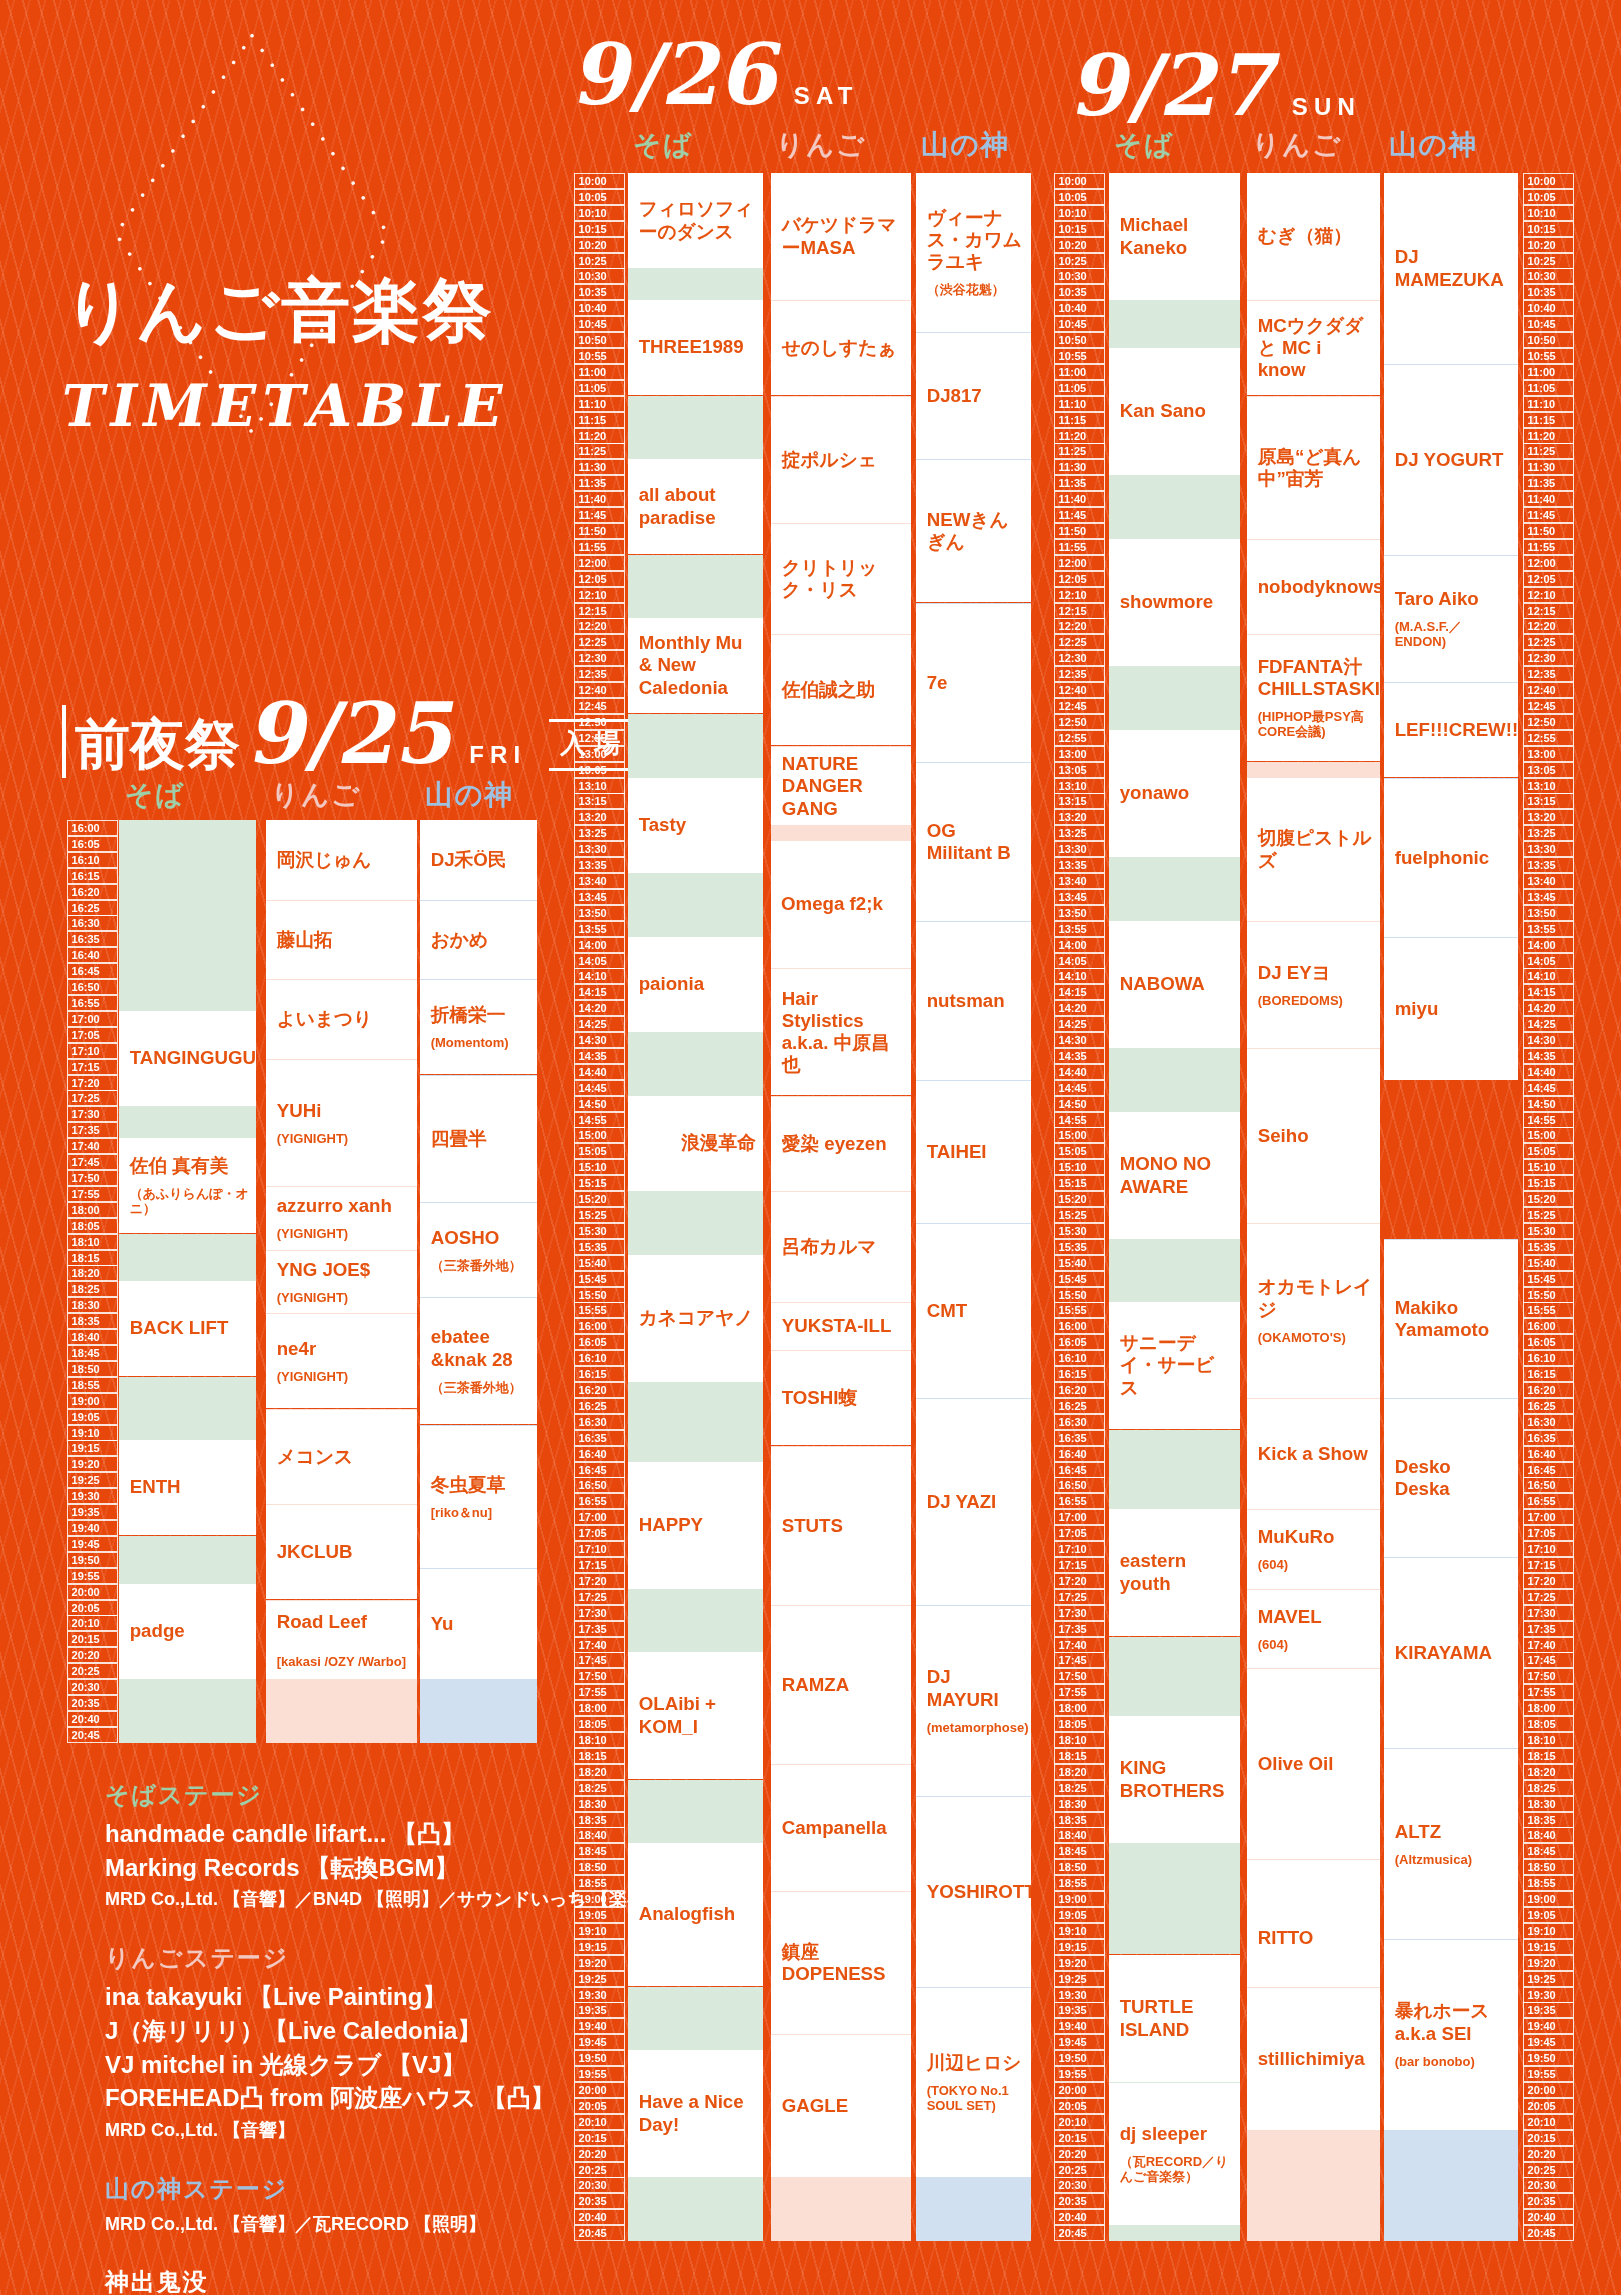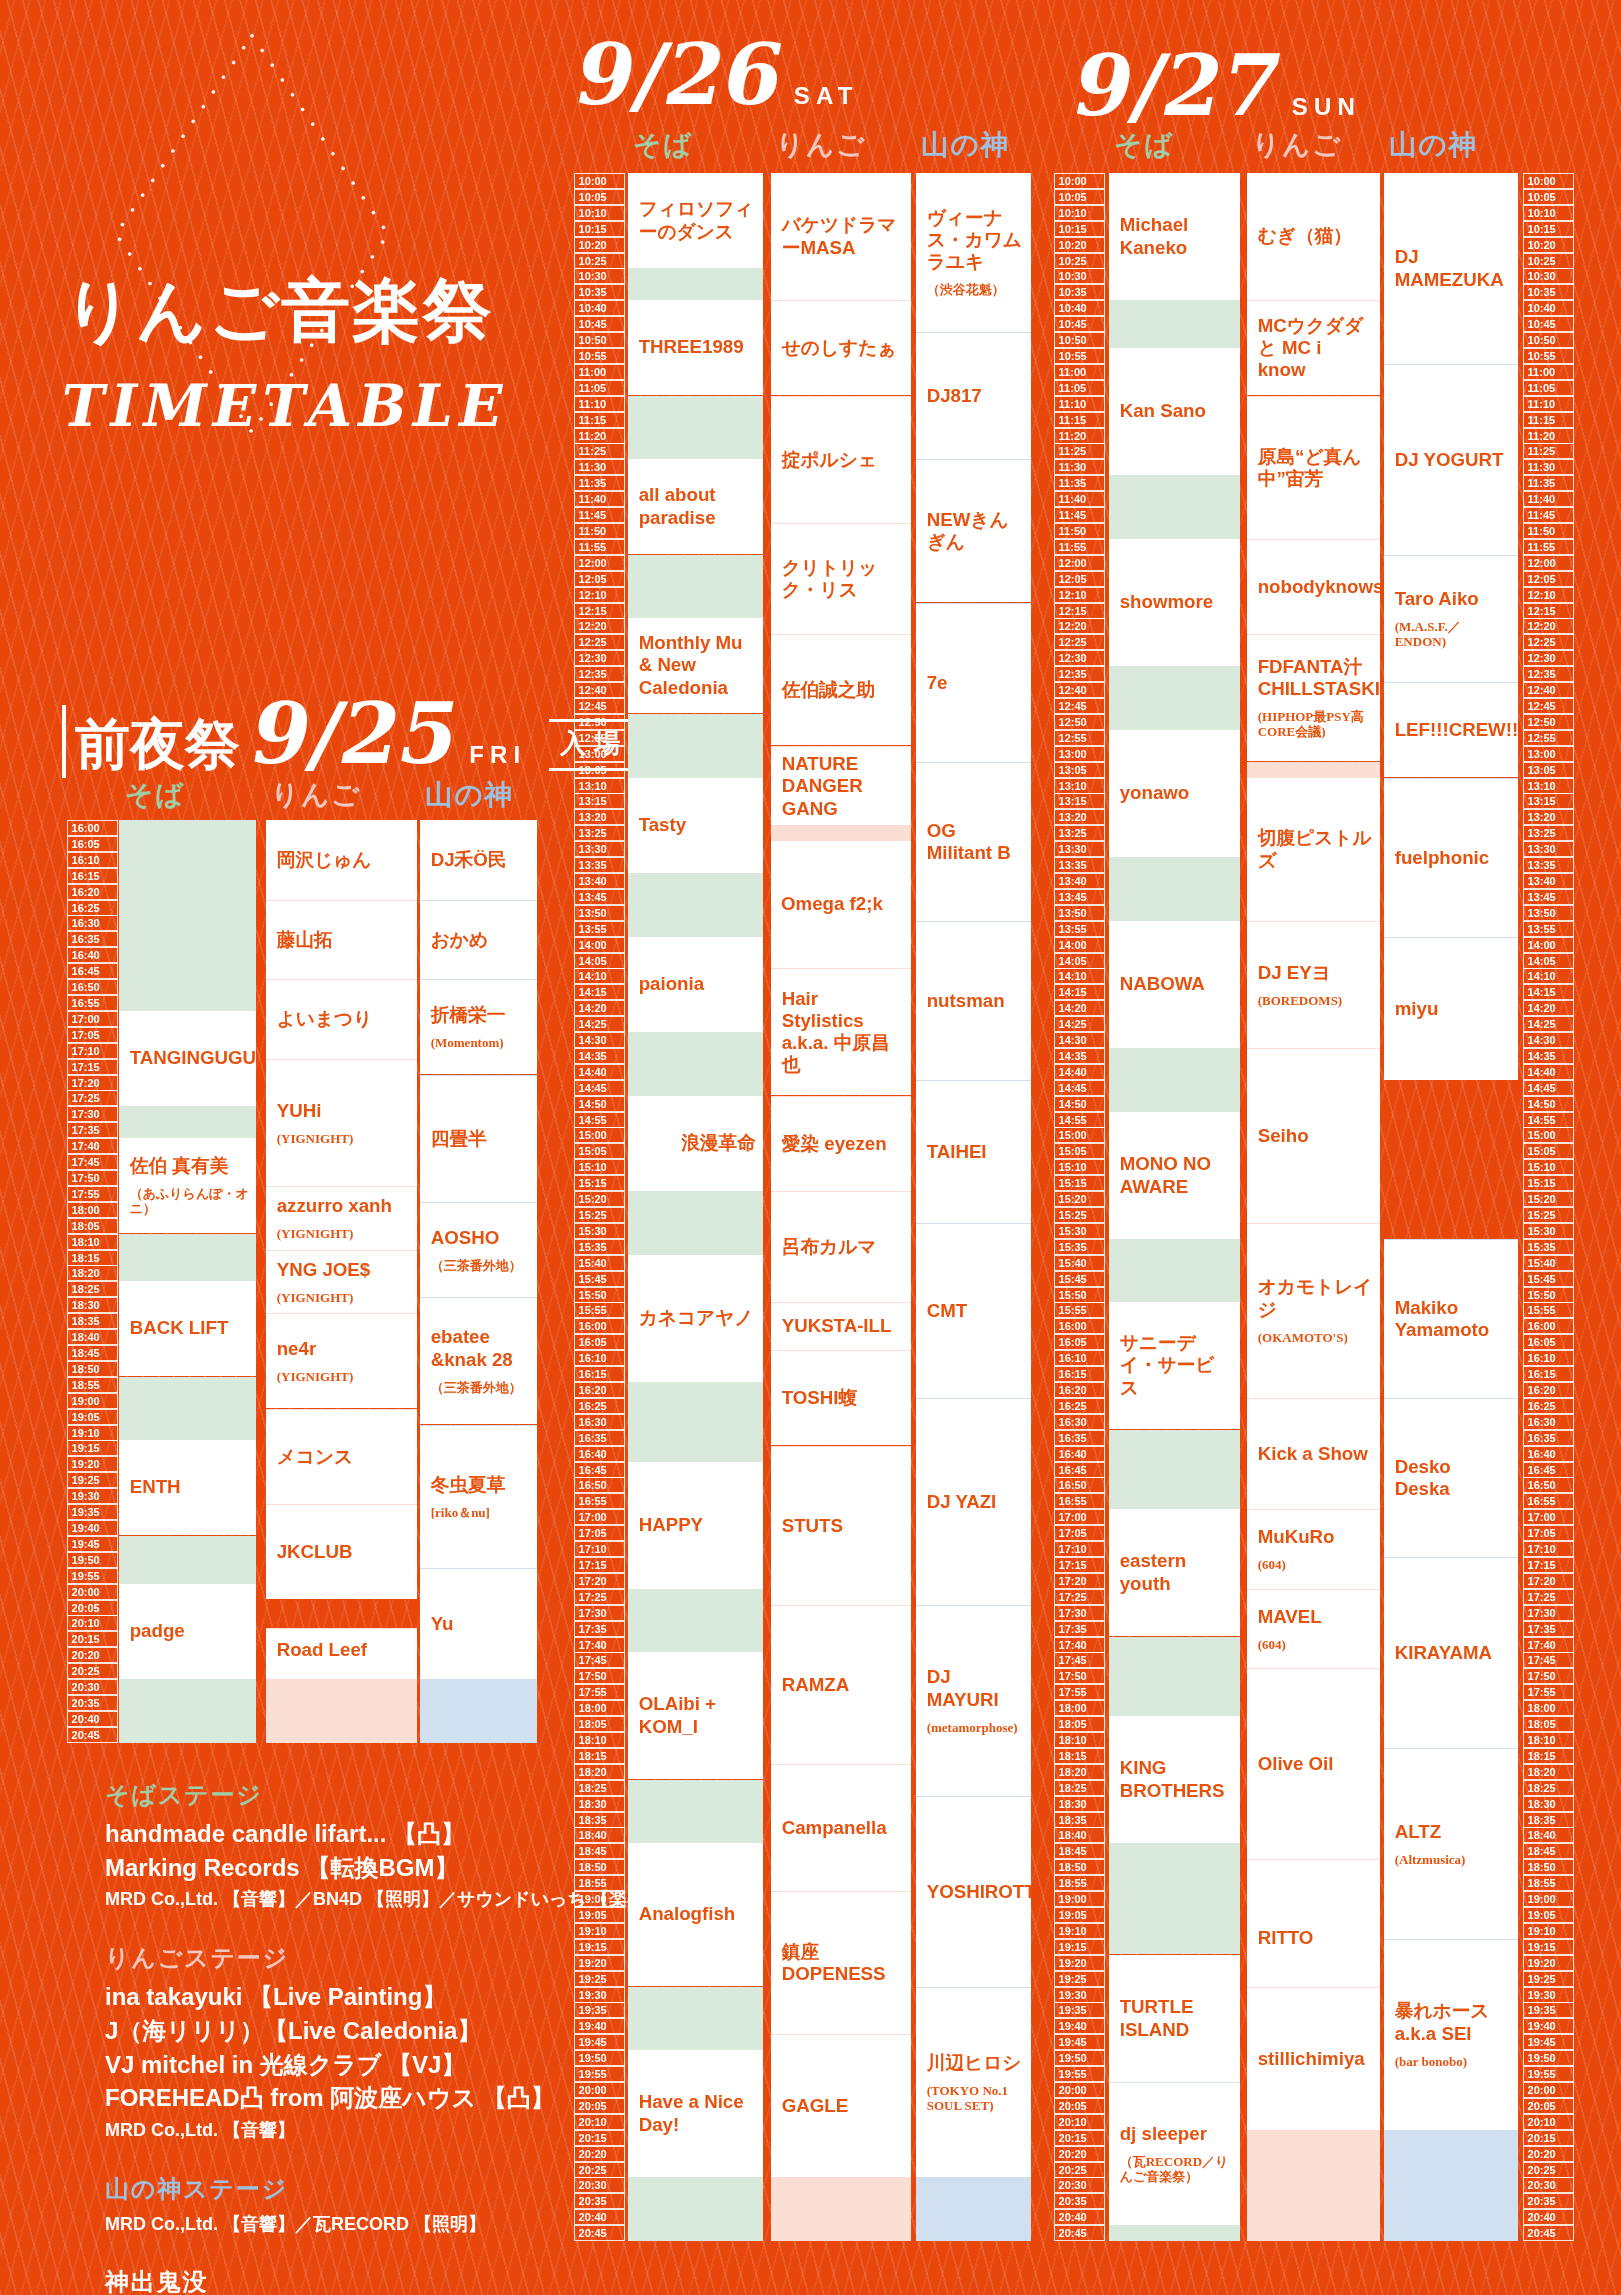--- a/index.html
+++ b/index.html
@@ -66,21 +66,21 @@
     display:flex;align-items:center;padding-left:3.6px;
   }
   .stage-col{position:absolute;}
   .ev{position:absolute;left:0;width:100%;box-sizing:border-box;overflow:hidden;}
   .ev.artist{
     background:#fff;color:var(--accent);
     display:flex;flex-direction:column;justify-content:center;
     padding:1.8px 7.1px 1.8px 10.7px;
   }
   .ev-label{font-weight:700;font-size:18.7px;line-height:1.18;}
-  .ev-sub{font-weight:700;font-size:13px;line-height:1.15;margin-top:10px;font-family:Liberation Serif, serif;}
+  .ev-sub{font-weight:700;font-size:13px;line-height:1.15;margin-top:10px;}
   .ev.gap.green{background:var(--green-fill);}
   .ev.gap.pink{background:var(--pink-fill);}
   .ev.gap.blue{background:var(--blue-fill);}
   .sep-green{border-top:1.8px solid var(--green-fill);}
   .sep-pink{border-top:1.8px solid var(--pink-fill);}
   .sep-blue{border-top:1.8px solid var(--blue-fill);}
 
   #credits{position:absolute;left:105px;top:1779px;width:569px;}
   .credit-head{font-weight:700;font-size:24px;letter-spacing:1.8px;margin:32px 0 9px;}
   .credit-block:first-child .credit-head{margin-top:0;}
@@ -231,21 +231,21 @@
         <div class="ev artist sep-pink" style="top: 493px; height: 95px;">
           <div class="ev-label">ne4r</div>
           <div class="ev-sub">(YIGNIGHT)</div>
         </div>
         <div class="ev artist sep-pink" style="top: 589px; height: 95px;">
           <div class="ev-label">メコンス</div>
         </div>
         <div class="ev artist sep-pink" style="top: 684px; height: 95px;">
           <div class="ev-label">JKCLUB</div>
         </div>
-        <div class="ev artist sep-pink" style="top: 808px; height: 80px; gap: 12px;">
+        <div class="ev artist sep-pink" style="top: 780px; height: 80px; gap: 12px;">
           <div class="ev-label">Road Leef</div>
           <div class="ev-sub">[kakasi /OZY /Warbo]</div>
         </div>
         <div class="ev gap pink" style="top: 859px; height: 64px;"></div>
       </div>
       <div class="stage-label blue-text" style="left: 425px; top: 776px;">山の神</div>
       <div class="stage-col" style="position: absolute; left: 420px; top: 820px; width: 117px; height: 923px;">
         <div class="ev artist" style="top: 0px; height: 80px;">
           <div class="ev-label">DJ禾Ö民</div>
         </div>

